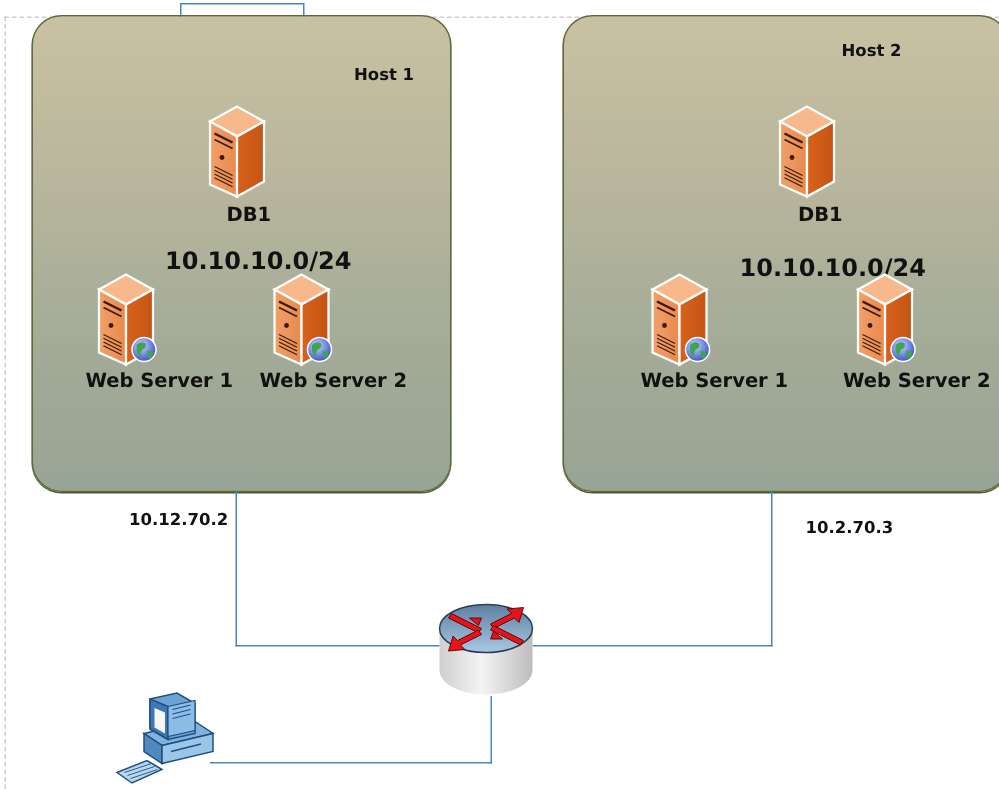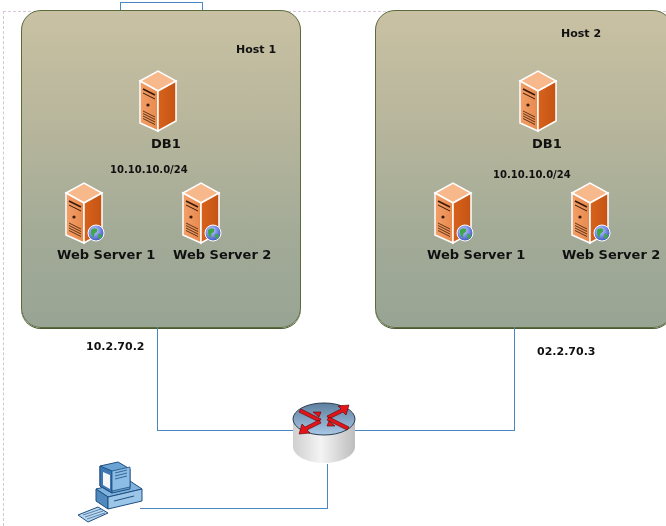--- a/index.html
+++ b/index.html
@@ -9,21 +9,21 @@
               border-top:1px dashed #d8c8d8; }
   .dash-left { position:absolute; left:3px; top:11px; width:0; height:515px;
                border-left:1px dashed #d0c8d0; }
   .host { position:absolute; border-radius:20px; border:1.5px solid #5b6b3c;
           background:linear-gradient(180deg,#c9c1a3 0%,#b8b69c 35%,#a3ab97 70%,#98a494 100%);
           box-shadow:0 1px 0 #4c5a32; }
   #host1 { left:21px; top:10px; width:278px; height:316px; }
   #host2 { left:375px; top:10px; width:276px; height:316px;padding-left:20px; }
   .host-title { position:absolute; font-weight:bold; font-size:11px; color:#111; }
   .label { position:absolute; font-size:13px; font-weight:bold; color:#111; white-space:nowrap; }
-  .subnet { position:absolute; font-size:10px; font-weight:bold; color:#111; white-space:nowrap; }
+  .subnet { position:absolute; font-size:16px; font-weight:bold; color:#111; white-space:nowrap; }
   .ip { position:absolute; font-size:11px; font-weight:bold; color:#111; }
   .server { position:absolute; width:48px; height:66px; }
   .wire { position:absolute; background:#4a86c0; }
   svg { display:block; }
 </style>
 </head>
 <body>
 
 <div class="dash-top"></div>
 <div class="dash-left"></div>
@@ -135,22 +135,22 @@
     <svg width="62" height="66" viewBox="0 0 62 66">
       <use href="#serverShape"></use>
       <g transform="translate(36,54)">
           <use href="#globeShape"></use>
         </g>
     </svg>
   </div>
   <div class="label" style="left:186px;top:236px;">Web Server  2</div>
 </div>
 
-<div class="ip" style="left:86px;top:340px;">10.2.70.2</div>
-<div class="ip" style="left:537px;top:345px;">02.2.70.3</div>
+<div class="ip" style="left:86px;top:340px;">10.12.70.2</div>
+<div class="ip" style="left:537px;top:345px;">10.2.70.3</div>
 
 <div class="wire" style="left: 157px; top: 327px; width: 1px; height: 104px; background: rgb(74, 134, 192);"></div>
 <div class="wire" style="left: 157px; top: 430px; width: 136px; height: 1px; background: rgb(74, 134, 192);"></div>
 <div class="wire" style="left: 355px; top: 430px; width: 160px; height: 1px; background: rgb(74, 134, 192);"></div>
 <div class="wire" style="left: 514px; top: 327px; width: 1px; height: 104px; background: rgb(74, 134, 192);"></div>
 <div class="wire" style="left: 327px; top: 464px; width: 1px; height: 45px; background: rgb(74, 134, 192);"></div>
 <div class="wire" style="left: 140px; top: 508px; width: 188px; height: 1px; background: rgb(74, 134, 192);"></div>
 
 <div style="position:absolute;left:291px;top:397px;width:66px;height:70px;">
   <svg width="66" height="70" viewBox="0 0 66 70">

